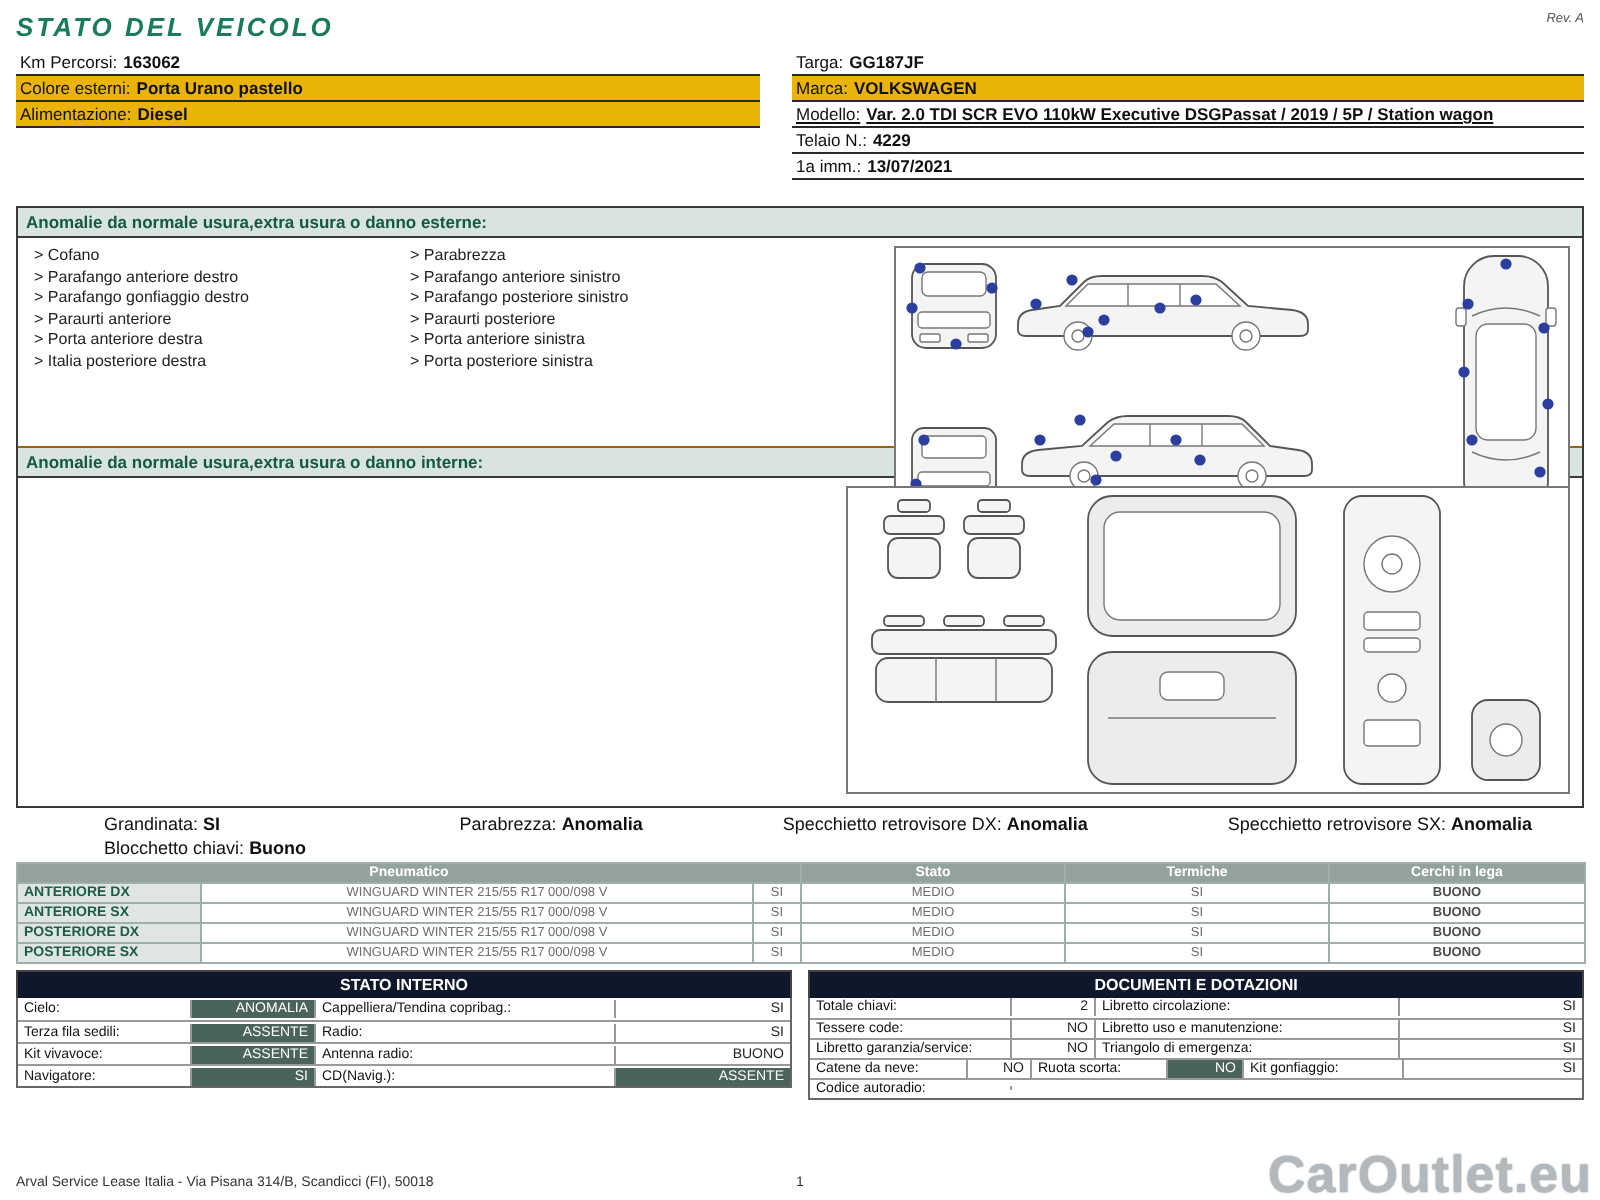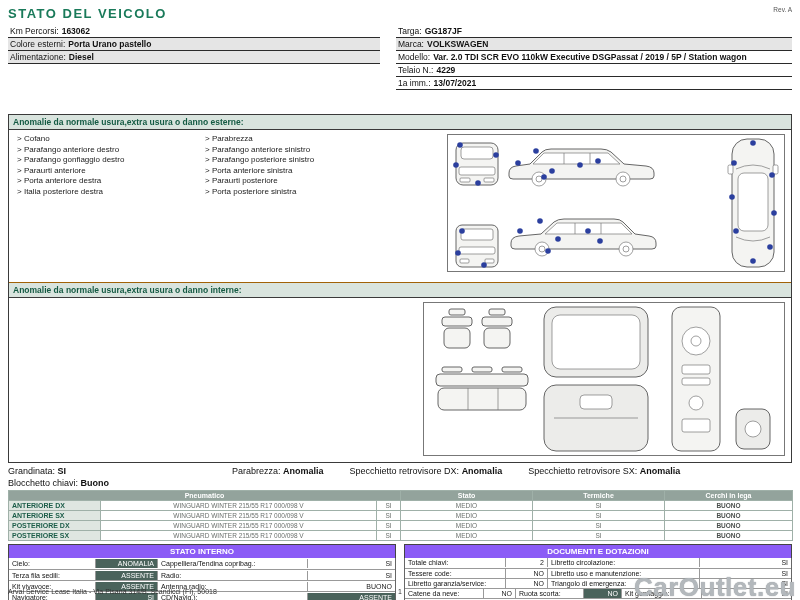--- a/index.html
+++ b/index.html
@@ -5,70 +5,70 @@
   * { box-sizing: border-box; }
   html,body { margin:0; padding:0; }
   body {
     width:800px; height:600px; position:relative; overflow:hidden;
     background:#ffffff; color:#111;
     font-family:"Liberation Sans", sans-serif; font-size:9px;
   }
   .page { position:absolute; inset:0; padding:6px 8px; }
 
   
-  .hdr { position:relative; height:16px; }
+  .hdr { position:relative; height:16px;font-style:italic; }
   .title { color:#1a7a5a; font-weight:bold; font-size:13px; letter-spacing:1.5px; }
   .rev { position:absolute; top:0; right:0; font-size:6.5px; color:#555; }
 
   
   .fields { display:flex; gap:16px; margin-top:3px; min-height:72px; align-items:flex-start; }
   .fcol-left { flex:0 0 372px; }
   .fcol-right { flex:1; }
   .frow { display:flex; align-items:baseline; border-bottom:1px solid #2a2a2a; padding:1px 2px; min-height:12px; font-size:8.5px; }
-  .frow.shaded { background:#e5e5e5; }
+  .frow.shaded { background:#eab308; }
   .frow .lbl { margin-right:3px; white-space:nowrap; }
   .frow .val { font-weight:bold; }
 
   
-  .main-box { border:1px solid #3a3a3a; margin-top:17px; }
+  .main-box { border:1px solid #3a3a3a; margin-top:6px; }
   .section-header { background:#d9e4de; color:#145a43; font-weight:bold; font-size:8.5px; padding:2px 4px; border-bottom:1px solid #3a3a3a; }
   .section-body { display:flex; padding:4px 6px; }
-  .sec-ext .section-body { height:152px; }
+  .sec-ext .section-body { height:104px; }
   .sec-int { border-top:1px solid #a16207; }
   .sec-int .section-body { height:164px; }
   .anomaly-col { width:188px; font-size:8px; line-height:1.32; color:#222; list-style:none; margin:0; padding:0 0 0 2px; }
   .anomaly-col li::before { content:"> "; }
   .diagram-box { margin-left:auto; border:1px solid #777; background:#fff; }
   .ext-diagram { width:338px; height:138px; }
   .int-diagram { width:362px; height:154px; }
   svg { display:block; }
   .car-line { fill:#f4f4f2; stroke:#555; stroke-width:0.9; }
   .car-sub { fill:#ffffff; stroke:#777; stroke-width:0.7; }
   .car-flat { fill:#ececea; stroke:#555; stroke-width:0.9; }
   .dot { fill:#2b3f9e; }
 
   
   .cond { margin-top:3px; font-size:9px; }
   .cond-line { display:flex; margin-bottom:2px; }
-  .cond-item { margin-right:26px; white-space:nowrap; }
+  .cond-item { margin-right:26px; white-space:nowrap;margin-left:44px; }
   .cond-item.first { width:224px; margin-right:0; }
   .cond-item .val { font-weight:bold; }
 
   
   .tyre-table { width:100%; border-collapse:collapse; margin-top:2px; table-layout:fixed; }
   .tyre-table th, .tyre-table td { border:1px solid #9fb0a8; padding:1px 3px; }
   .tyre-table thead th { background:#93a39c; color:#fff; font-size:7px; font-weight:bold; }
   .pos-cell { background:#dfe6e1; color:#1c5d49; font-weight:bold; font-size:7px; }
   .tyre-cell, .flag-cell, .mid-cell { color:#6a6f6c; font-size:6.5px; text-align:center; }
   .cerchi-cell { color:#4a4f4c; font-size:6.5px; text-align:center; font-weight:bold; }
 
   
   .bottom-tables { display:flex; gap:8px; margin-top:3px; }
   .bt-wrap { flex:1; }
-  .bt-title { background:#8b5cf6; color:#fff; text-align:center; font-weight:bold; font-size:8px; padding:2px 12px; border:1px solid #444; border-bottom:none; }
+  .bt-title { background:#0f172a; color:#fff; text-align:center; font-weight:bold; font-size:8px; padding:2px 12px; border:1px solid #444; border-bottom:none; }
   .btable { border:1px solid #666; border-top:none; font-size:7px; }
   .brow { display:flex; border-top:1px solid #999; }
   .bcell { border-left:1px solid #999; padding:1px 3px; overflow:hidden; white-space:nowrap; }
   .bcell:first-child { border-left:none; }
   .vcell { text-align:right; color:#222; }
   .hl { background:#4a635b; color:#fff; }
   .bt-left .brow { min-height:11px; align-items:center; }
   .bt-right .brow { min-height:9.5px; align-items:center; }
   .bt-left .c1 { width:86px; } .bt-left .c2 { width:62px; }
   .bt-left .c3 { width:150px; } .bt-left .c4 { flex:1; }
@@ -115,21 +115,21 @@
     </div>
     <div class="fcol-right">
       <div class="frow">
         <span class="lbl">Targa:</span>
         <span class="val">GG187JF</span>
       </div>
       <div class="frow shaded">
         <span class="lbl">Marca:</span>
         <span class="val">VOLKSWAGEN</span>
       </div>
-      <div class="frow" style="white-space:normal;">
+      <div class="frow" style="white-space:normal;text-decoration:underline;">
         <span class="lbl">Modello:</span>
         <span class="val" style="white-space:normal;">Var. 2.0 TDI SCR EVO 110kW Executive DSGPassat / 2019 / 5P / Station wagon</span>
       </div>
       <div class="frow">
         <span class="lbl">Telaio N.:</span>
         <span class="val">4229</span>
       </div>
       <div class="frow">
         <span class="lbl">1a imm.:</span>
         <span class="val">13/07/2021</span>
@@ -147,22 +147,22 @@
           <li>Parafango anteriore destro</li>
           <li>Parafango gonfiaggio destro</li>
           <li>Paraurti anteriore</li>
           <li>Porta anteriore destra</li>
           <li>Italia posteriore destra</li>
         </ul>
         <ul class="anomaly-col">
           <li>Parabrezza</li>
           <li>Parafango anteriore sinistro</li>
           <li>Parafango posteriore sinistro</li>
+          <li>Paraurti posteriore</li>
           <li>Porta anteriore sinistra</li>
-          <li>Paraurti posteriore</li>
           <li>Porta posteriore sinistra</li>
         </ul>
         <div class="diagram-box ext-diagram">
           <svg width="336" height="136" viewBox="0 0 336 136">
 
             <g>
               <rect class="car-line" x="8" y="8" width="42" height="42" rx="7"></rect>
               <rect class="car-sub" x="13" y="12" width="32" height="12" rx="3"></rect>
               <rect class="car-sub" x="11" y="32" width="36" height="8" rx="2"></rect>
               <rect class="car-sub" x="12" y="43" width="10" height="4" rx="1"></rect>

